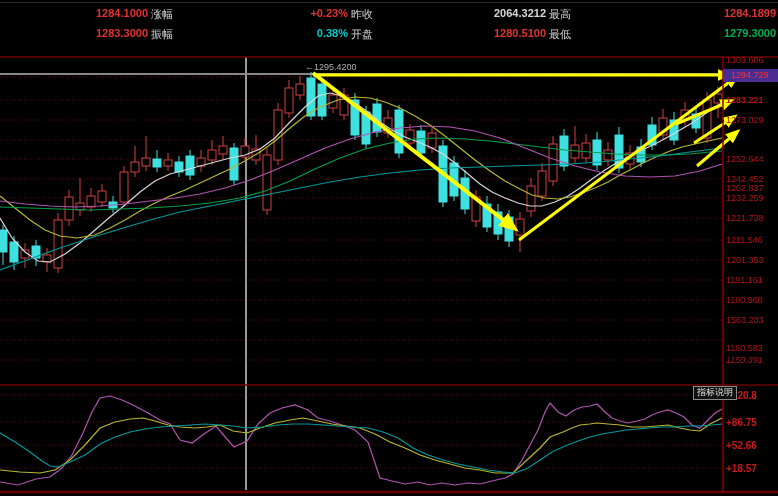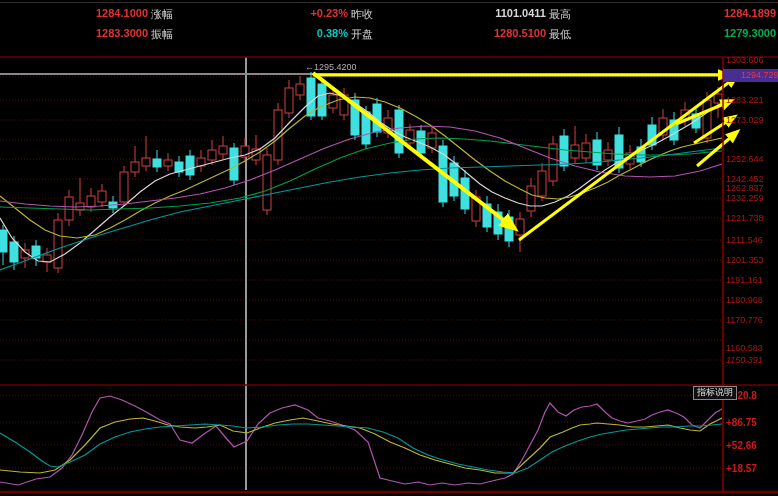--- a/index.html
+++ b/index.html
@@ -8,37 +8,37 @@
   .topline{position:absolute;left:0;top:2px;width:778px;height:1px;background:#2e2e2e;}
   .infobar{position:absolute;left:0;top:0;width:778px;height:42px;}
   .ib-val{position:absolute;display:block;width:90px;text-align:right;font-size:11px;font-weight:bold;letter-spacing:0;}
   .ib-lab{position:absolute;display:block;font-size:11px;color:#d4d4d4;text-align:right;}
   .row1{top:7px}.row2{top:27px}
   .c-red{color:#e13232}.c-cyan{color:#00c8c8}.c-green{color:#00b050}.c-white{color:#d8d8d8}
   #chart-svg{position:absolute;left:0;top:0;}
   .ax-label{position:absolute;left:726px;width:52px;font-size:9px;color:#b01414;white-space:nowrap;}
   .ax2-label{position:absolute;left:726px;width:52px;font-size:10px;font-weight:bold;color:#cc1a1a;white-space:nowrap;}
   .price-tag{position:absolute;left:723px;top:69px;width:55px;height:13px;background:#4a2d92;
-             color:#ff3030;font-size:9px;line-height:13px;padding-left:18px;box-sizing:border-box;}
+             color:#ff3030;font-size:9px;line-height:13px;padding-left:8px;box-sizing:border-box;}
   .high-ann{position:absolute;left:305px;top:62px;font-size:9px;color:#b0b0b0;white-space:nowrap;}
   .ind-btn{position:absolute;left:693px;top:386px;height:12px;line-height:11px;padding:0 3px;
            border:1px solid #8a8a8a;background:#101010;color:#e0e0e0;font-size:9px;white-space:nowrap;}
 </style>
 </head>
 <body>
 
 <div class="screen">
   <div class="topline"></div>
 
   <div class="infobar">
     <span class="ib-val row1 c-red" style="left:58px">1284.1000</span>
     <span class="ib-lab row1" style="left:151px">涨幅</span>
     <span class="ib-val row1 c-red" style="left:278px;width:70px">+0.23%</span>
     <span class="ib-lab row1" style="left:351px">昨收</span>
-    <span class="ib-val row1 c-white" style="left:456px">1101.0411</span>
+    <span class="ib-val row1 c-white" style="left:456px">2064.3212</span>
     <span class="ib-lab row1" style="left:549px">最高</span>
     <span class="ib-val row1 c-red" style="left:686px">1284.1899</span>
 
     <span class="ib-val row2 c-red" style="left:58px">1283.3000</span>
     <span class="ib-lab row2" style="left:151px">振幅</span>
     <span class="ib-val row2 c-cyan" style="left:278px;width:70px">0.38%</span>
     <span class="ib-lab row2" style="left:351px">开盘</span>
     <span class="ib-val row2 c-red" style="left:456px">1280.5100</span>
     <span class="ib-lab row2" style="left:549px">最低</span>
     <span class="ib-val row2 c-green" style="left:686px">1279.3000</span>
@@ -218,32 +218,32 @@
       <line x1="694" y1="143" x2="734" y2="117" stroke="#ffff00" stroke-width="3" marker-end="url(#ah)"></line>
       <line x1="697" y1="166" x2="737" y2="132" stroke="#ffff00" stroke-width="3" marker-end="url(#ah)"></line>
       <line x1="0" y1="57" x2="778" y2="57" stroke="#6b0000" stroke-width="1.5"></line>
       <line x1="0" y1="385" x2="778" y2="385" stroke="#6b0000" stroke-width="1.5"></line>
       <line x1="0" y1="492" x2="778" y2="492" stroke="#6b0000" stroke-width="2.5"></line>
       <line x1="723" y1="57" x2="723" y2="492" stroke="#8b0000" stroke-width="1.5"></line>
     </svg>
 
   <div id="price-axis">
       <div class="ax-label" style="top: 55px;">1303.606</div>
-      <div class="ax-label" style="top: 95px;">1283.221</div>
+      <div class="ax-label" style="top: 95px; font-weight: bold;">1283.221</div>
       <div class="ax-label" style="top: 115px;">1273.029</div>
       <div class="ax-label" style="top: 135px; margin-top: 48px;">1262.837</div>
       <div class="ax-label" style="top: 154px;">1252.644</div>
       <div class="ax-label" style="top: 174px;">1242.452</div>
       <div class="ax-label" style="top: 193px;">1232.259</div>
       <div class="ax-label" style="top: 213px;">1221.738</div>
       <div class="ax-label" style="top: 235px;">1211.546</div>
       <div class="ax-label" style="top: 255px;">1201.353</div>
       <div class="ax-label" style="top: 275px;">1191.161</div>
       <div class="ax-label" style="top: 295px;">1180.968</div>
-      <div class="ax-label" style="top: 315px;">1170.776</div>
+      <div class="ax-label" style="top: 315px;">1563.233</div>
       <div class="ax-label" style="top: 343px;">1160.583</div>
       <div class="ax-label" style="top: 355px; font-style: italic;">1150.391</div>
     </div>
   <div id="indicator-axis">
       <div class="ax2-label" style="top: 390px;">+120.8</div>
       <div class="ax2-label" style="top: 417px;">+86.75</div>
       <div class="ax2-label" style="top: 440px;">+52.66</div>
       <div class="ax2-label" style="top: 463px;">+18.57</div>
     </div>
 

